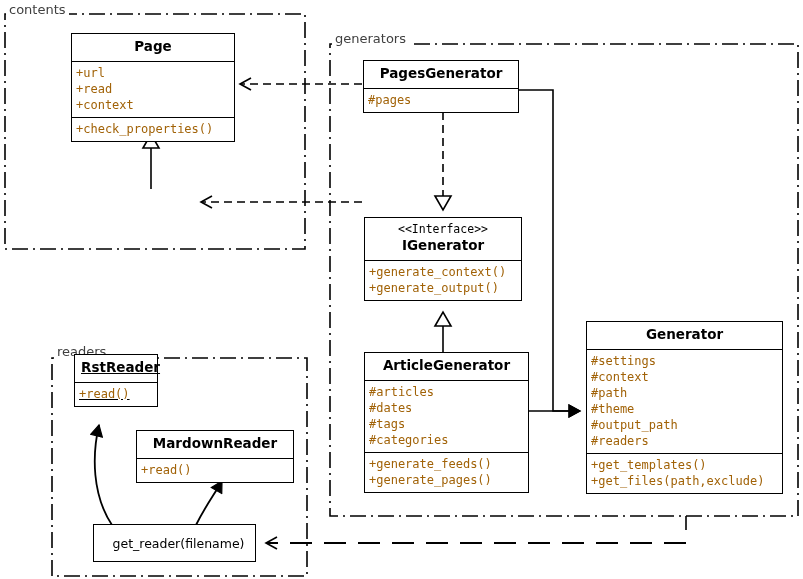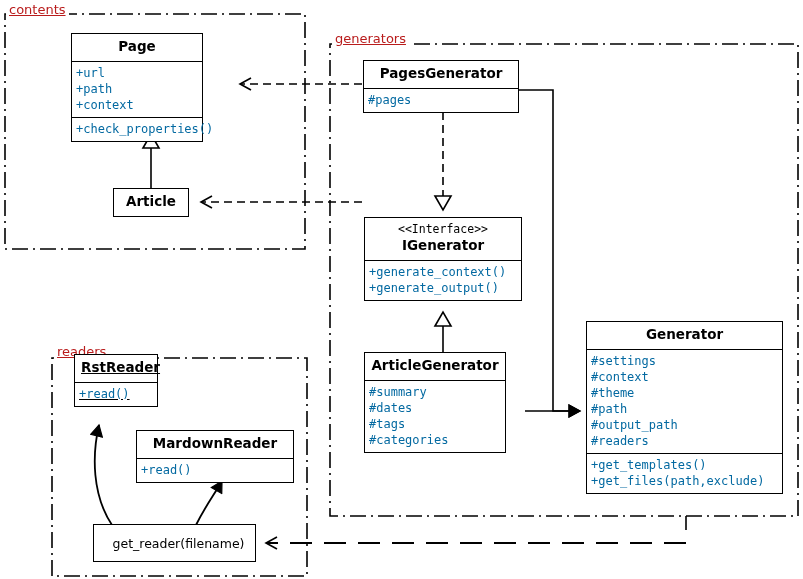--- a/index.html
+++ b/index.html
@@ -21,26 +21,25 @@
     position: absolute;
     left: 0;
     top: 0;
     width: 803px;
     height: 579px;
     pointer-events: none;
   }
   .pkg-label {
     position: absolute;
     font-size: 13px;
-    color: #b91c1c;
+    color: #404040;
     background: #fff;
     padding: 0 3px;
     font-family: "DejaVu Sans", sans-serif;
     white-space: nowrap;
-    text-decoration: underline;
   }
   .umlbox {
     position: absolute;
     border: 1.6px solid #000;
     background: #ffffff;
     box-sizing: border-box;
   }
   .umlbox .title {
     text-align: center;
     font-weight: bold;
@@ -58,21 +57,21 @@
   }
   .umlbox .compartment {
     border-top: 1.6px solid #000;
     padding: 3px 4px 4px 4px;
   }
   .umlbox .compartment .row {
     font-family: "DejaVu Sans Mono", monospace;
     font-size: 12px;
     line-height: 16px;
     white-space: nowrap;
-    color: #0369a1;
+    color: #a16207;
   }
   .plainbox {
     position: absolute;
     border: 1.6px solid #000;
     background: #ffffff;
     box-sizing: border-box;
     display: flex;
     align-items: center;
     justify-content: center;
     font-family: "DejaVu Sans", sans-serif;
@@ -127,69 +126,70 @@
 
     <path d="M112,525 C92,495 92,455 99,425" fill="none" stroke="#000000" stroke-width="1.8" marker-end="url(#solid-arrow)"></path>
 
     <path d="M196,525 C206,505 214,495 222,481" fill="none" stroke="#000000" stroke-width="1.8" marker-end="url(#solid-arrow)"></path>
   </svg>
 
   <div class="pkg-label" style="left:6px; top:2px;">contents</div>
   <div class="pkg-label" style="left:332px; top:31px;">generators</div>
   <div class="pkg-label" style="left:54px; top:344px;">readers</div>
 
-  <div class="umlbox" style="left:71px; top:33px; width:132px;">
+  <div class="umlbox" style="left:71px; top:33px; width:164px;">
     <div class="title">Page</div>
     <div class="compartment">
       <div class="row">+url</div>
-      <div class="row">+path</div>
+      <div class="row">+read</div>
       <div class="row">+context</div>
     </div>
     <div class="compartment">
       <div class="row">+check_properties()</div>
     </div>
   </div>
 
-  <div class="umlbox" style="left:113px; top:188px; width:76px;">
-    <div class="title">Article</div>
-  </div>
 
   <div class="umlbox" style="left:364px; top:217px; width:158px;">
     <div class="stereo">&lt;&lt;Interface&gt;&gt;</div>
     <div class="title" style="padding-top:2px;">IGenerator</div>
     <div class="compartment">
       <div class="row">+generate_context()</div>
       <div class="row">+generate_output()</div>
     </div>
   </div>
 
   <div class="umlbox" style="left:363px; top:60px; width:156px;">
     <div class="title">PagesGenerator</div>
     <div class="compartment">
       <div class="row">#pages</div>
     </div>
   </div>
 
-  <div class="umlbox" style="left:364px; top:352px; width:142px;">
+  <div class="umlbox" style="left:364px; top:352px; width:165px;">
     <div class="title">ArticleGenerator</div>
     <div class="compartment">
-      <div class="row">#summary</div>
+      <div class="row">#articles</div>
       <div class="row">#dates</div>
       <div class="row">#tags</div>
       <div class="row">#categories</div>
     </div>
+    <div class="compartment">
+      <div class="row">+generate_feeds()</div>
+      <div class="row">+generate_pages()</div>
+    </div>
   </div>
 
   <div class="umlbox" style="left:586px; top:321px; width:197px;">
     <div class="title">Generator</div>
     <div class="compartment">
       <div class="row">#settings</div>
       <div class="row">#context</div>
+      <div class="row">#path</div>
       <div class="row">#theme</div>
-      <div class="row">#path</div>
       <div class="row">#output_path</div>
       <div class="row">#readers</div>
     </div>
     <div class="compartment">
       <div class="row">+get_templates()</div>
       <div class="row">+get_files(path,exclude)</div>
     </div>
   </div>
 
   <div class="umlbox" style="left:74px; top:354px; width:84px;text-decoration:underline;">

